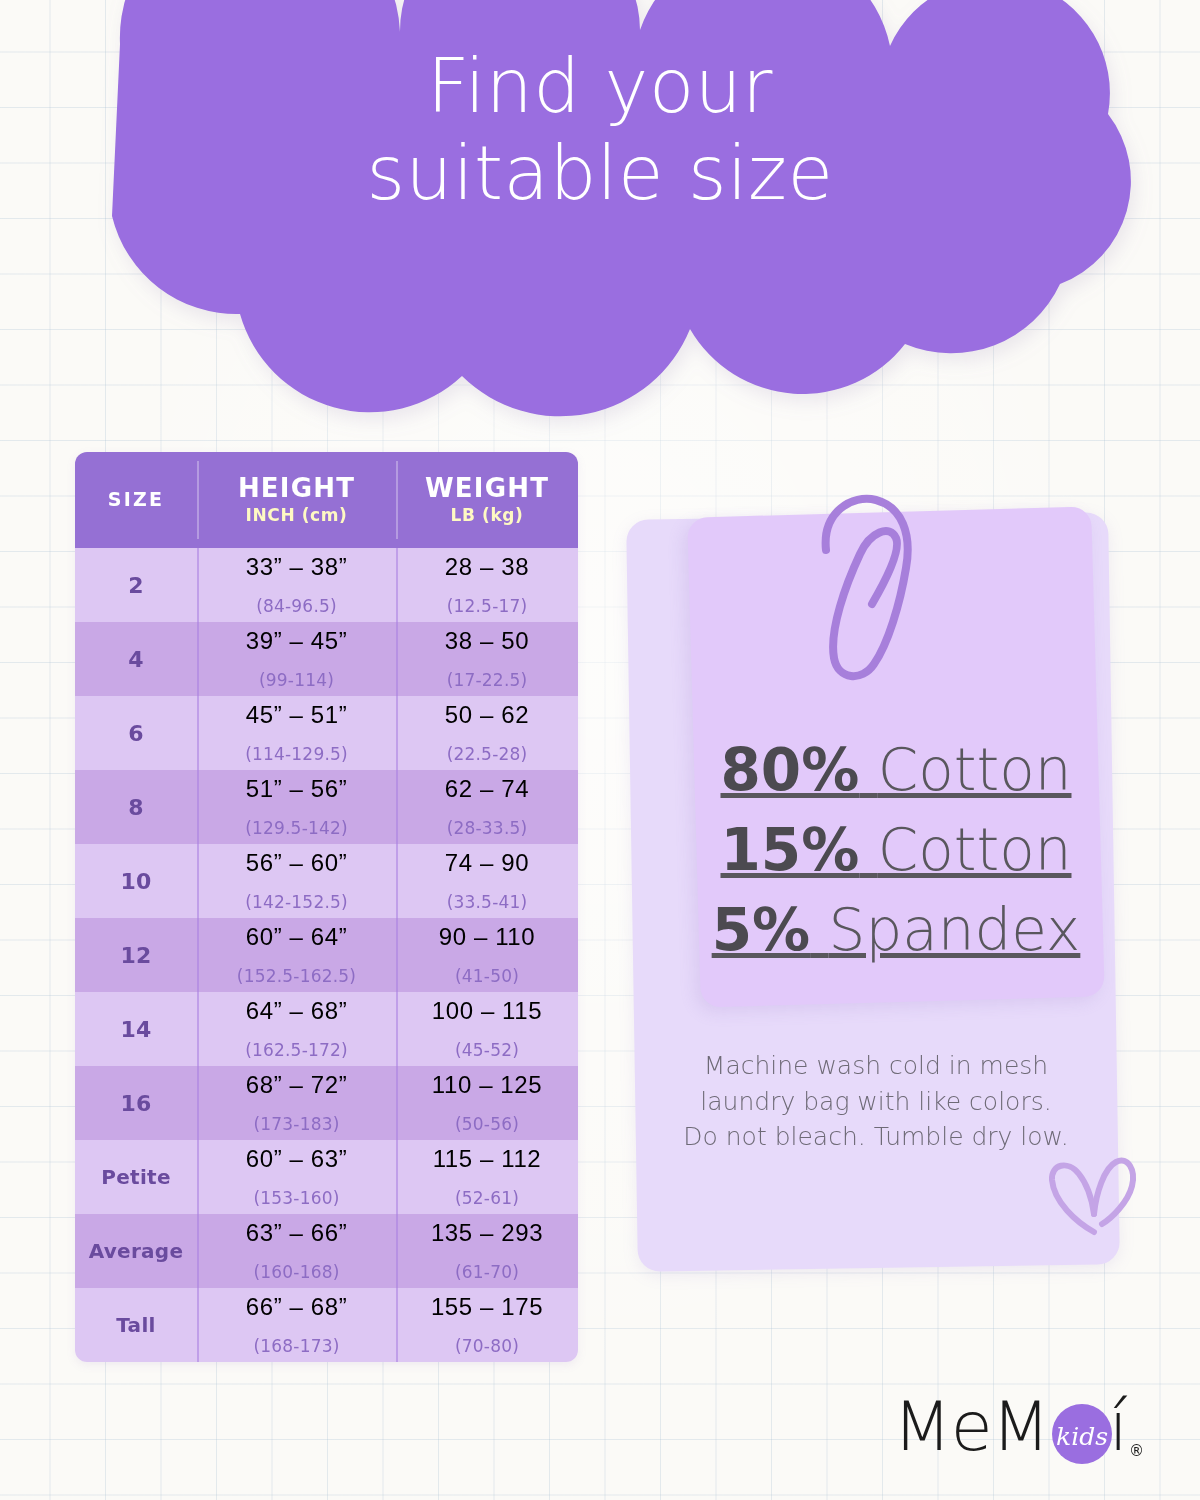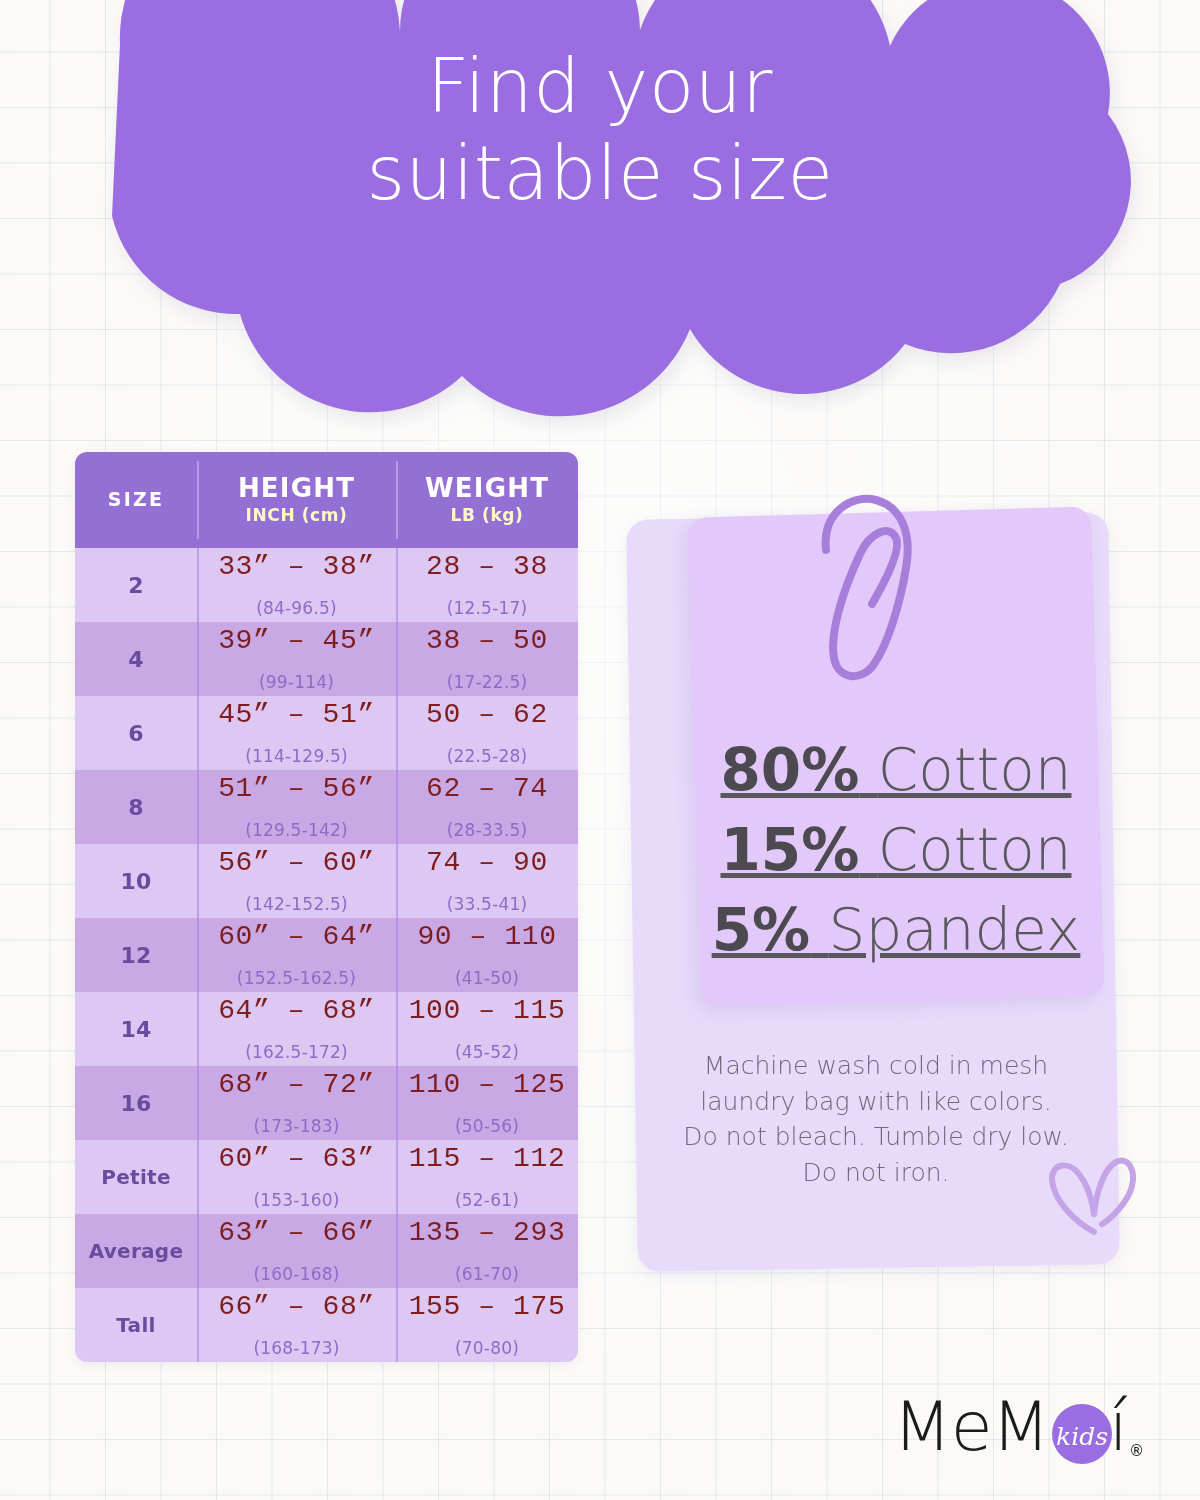--- a/index.html
+++ b/index.html
@@ -75,22 +75,22 @@
   .tbl-row.dark  { background:#c9a8e6; }
   .tbl-row .cell { position:relative; height:100%; display:flex;
                    flex-direction:column; align-items:center; justify-content:center; }
   .tbl-row .cell + .cell::before{
     content:""; position:absolute; left:0; top:0; bottom:0;
     width:2px; background:#a87ee0; opacity:.55;
   }
   .sz-lbl { color:#6a4b9e; font-weight:bold; font-size:22px;
             font-family:"DejaVu Sans", sans-serif; letter-spacing:.3px; }
   .sz-lbl.word { font-size:20px; }
-  .v-main { color:#7f1d1d; font-size:28px; letter-spacing:.6px;
-            font-family:Liberation Mono, monospace; line-height:1.05; }
+  .v-main { color:#000000; font-size:24px; letter-spacing:.6px;
+            font-family:Liberation Sans, sans-serif; line-height:1.05; }
   .v-sub  { color:#8d6cc4; font-size:17px; letter-spacing:.2px;
             font-family:"DejaVu Sans", sans-serif; margin-top:16px; }
 
   
   #card-back {
     position:absolute; left:632px; top:516px; width:482px; height:752px;
     background:#e7dafa; border-radius:22px;
     transform:rotate(-0.9deg);
     box-shadow:0 4px 16px rgba(150,120,200,.13);
   }
@@ -374,21 +374,20 @@
   <div class="comp-line">
     <b>5%</b>
     <span>Spandex</span>
   </div>
 </div>
 
 <div id="care">
   <div>Machine wash cold in mesh</div>
   <div>laundry bag with like colors.</div>
   <div>Do not bleach. Tumble dry low.</div>
-  <div>Do not iron.</div>
 </div>
 
 <div id="logo">
   <svg width="260" height="96" viewBox="0 0 260 96" xmlns="http://www.w3.org/2000/svg">
     <text x="0" y="62" font-family="DejaVu Sans, sans-serif" font-size="68" font-weight="300" fill="#1b1b1b" letter-spacing="-1">MeMo</text>
     <circle cx="189" cy="46" r="30" fill="#9a6ee0"></circle>
     <text x="189" y="57" font-family="DejaVu Serif, serif" font-size="25" font-style="italic" fill="#ffffff" text-anchor="middle">kids</text>
     <text x="216" y="62" font-family="DejaVu Sans, sans-serif" font-size="68" font-weight="300" fill="#1b1b1b">í</text>
     <text x="236" y="68" font-family="DejaVu Sans, sans-serif" font-size="15" fill="#1b1b1b">®</text>
   </svg>

